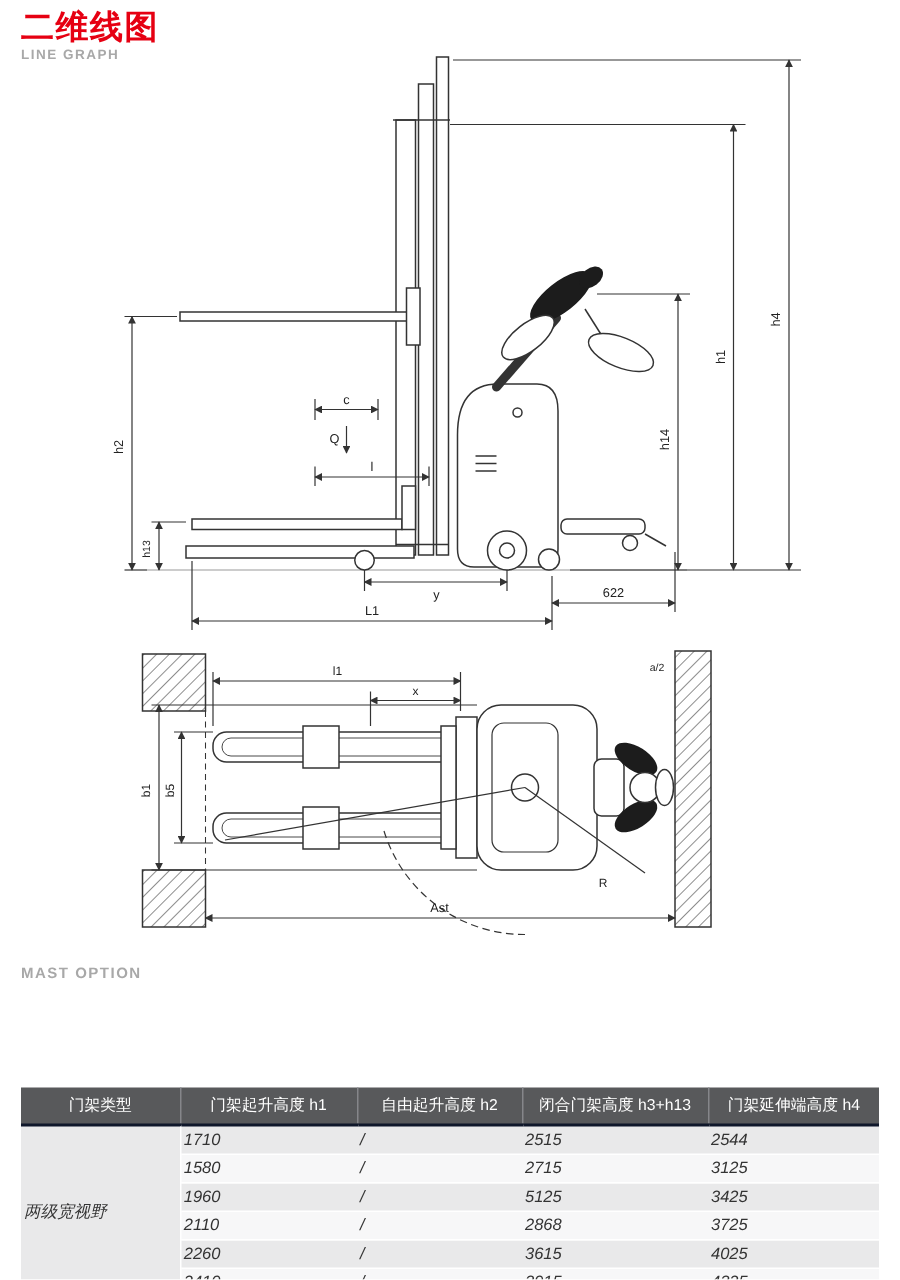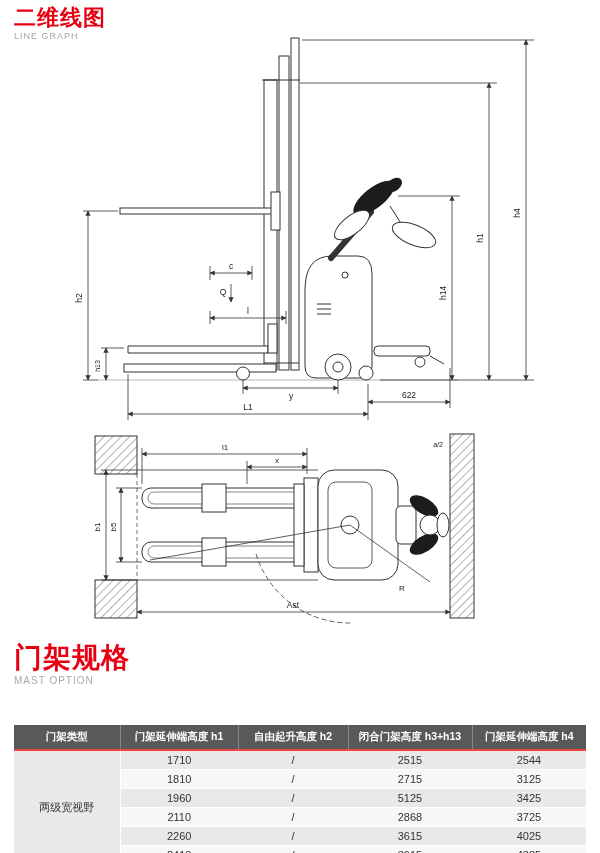--- a/index.html
+++ b/index.html
@@ -1,29 +1,29 @@
 <!DOCTYPE html>
 <html><head>
 <meta charset="utf-8">
 <style>
   html,body{margin:0;padding:0;background:#fff;}
   .page{position:relative;width:600px;height:853px;background:#fff;overflow:hidden;
         font-family:"Liberation Sans",sans-serif;padding-left:18px;}
   .sec-head{position:absolute;left:14px;}
   .sec-head .cn{color:#e60012;font-weight:bold;font-size:22px;letter-spacing:1px;line-height:1.1;}
-  .sec-head .en{color:#a8a8a8;font-size:9px;font-weight:normal;letter-spacing:1px;margin-top:1px;}
+  .sec-head .en{color:#a8a8a8;font-size:9px;font-weight:bold;letter-spacing:1px;margin-top:1px;}
   .sec-head.two .cn{font-size:28px;}
   .sec-head.two .en{font-size:10px;}
   .diagram{position:absolute;left:0;top:28px;}
   .spec-table{position:absolute;left:14px;top:725px;width:572px;border-collapse:collapse;
               font-size:11px;table-layout:fixed;}
-  .spec-table th{background:#58595b;color:#fff;font-weight:bold;font-size:10.5px;
-                 padding:5px 2px;border-right:1px solid #85868a;border-bottom:2px solid #ef4444;}
+  .spec-table th{background:#58595b;color:#fff;font-weight:normal;font-size:10.5px;
+                 padding:5px 2px;border-right:1px solid #85868a;border-bottom:2px solid #0f172a;}
   .spec-table th:last-child{border-right:none;}
-  .spec-table td{text-align:center;padding:3px 2px;color:#333;border-bottom:1px solid #fff;}
+  .spec-table td{text-align:left;padding:3px 2px;color:#333;border-bottom:1px solid #fff;font-style:italic;}
   .spec-table tbody tr:nth-child(odd) td{background:#e9e9ea;}
   .spec-table tbody tr:nth-child(even) td{background:#f7f7f8;}
   .spec-table td.mast{background:#eeeeef;border-right:1px solid #fff;font-size:11px;color:#333;}
   svg text{fill:#222;font-family:"Liberation Sans",sans-serif;}
 </style>
 </head>
 <body>
 
 <div class="page">
 
@@ -206,51 +206,50 @@
         <text x="100" y="513" transform="rotate(-90 100 513)">b1</text>
         <text x="116" y="513" transform="rotate(-90 116 513)">b5</text>
         <text x="293" y="594" font-size="8.5">Ast</text>
         <text x="402" y="577">R</text>
         <text x="438" y="433" font-size="7">a/2</text>
       </g>
     </g>
   </svg>
 
   <div class="sec-head two" style="top:643px;">
-    <div class="cn">门架规格</div>
     <div class="en">MAST OPTION</div>
   </div>
 
   <table class="spec-table">
     <colgroup>
       <col style="width:106px">
         <col style="width:118px">
         <col style="width:110px">
       <col style="width:124px">
         <col style="width:114px">
     </colgroup>
     <thead>
       <tr>
         <th>门架类型</th>
-        <th>门架延伸端高度  h1</th>
+        <th>门架起升高度  h1</th>
         <th>自由起升高度  h2</th>
         <th>闭合门架高度  h3+h13</th>
         <th>门架延伸端高度  h4</th>
       </tr>
     </thead>
     <tbody>
       <tr>
         <td class="mast" rowspan="6">两级宽视野</td>
         <td>1710</td>
         <td>/</td>
         <td>2515</td>
         <td>2544</td>
       </tr>
       <tr>
-        <td>1810</td>
+        <td>1580</td>
         <td>/</td>
         <td>2715</td>
         <td>3125</td>
       </tr>
       <tr>
         <td>1960</td>
         <td>/</td>
         <td>5125</td>
         <td>3425</td>
       </tr>

